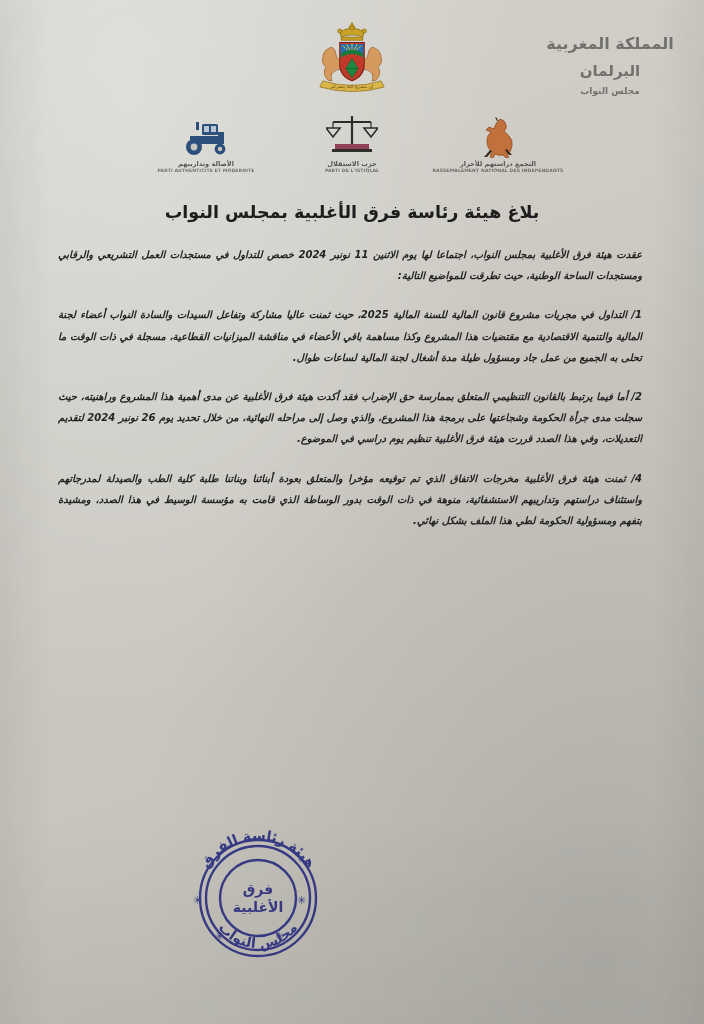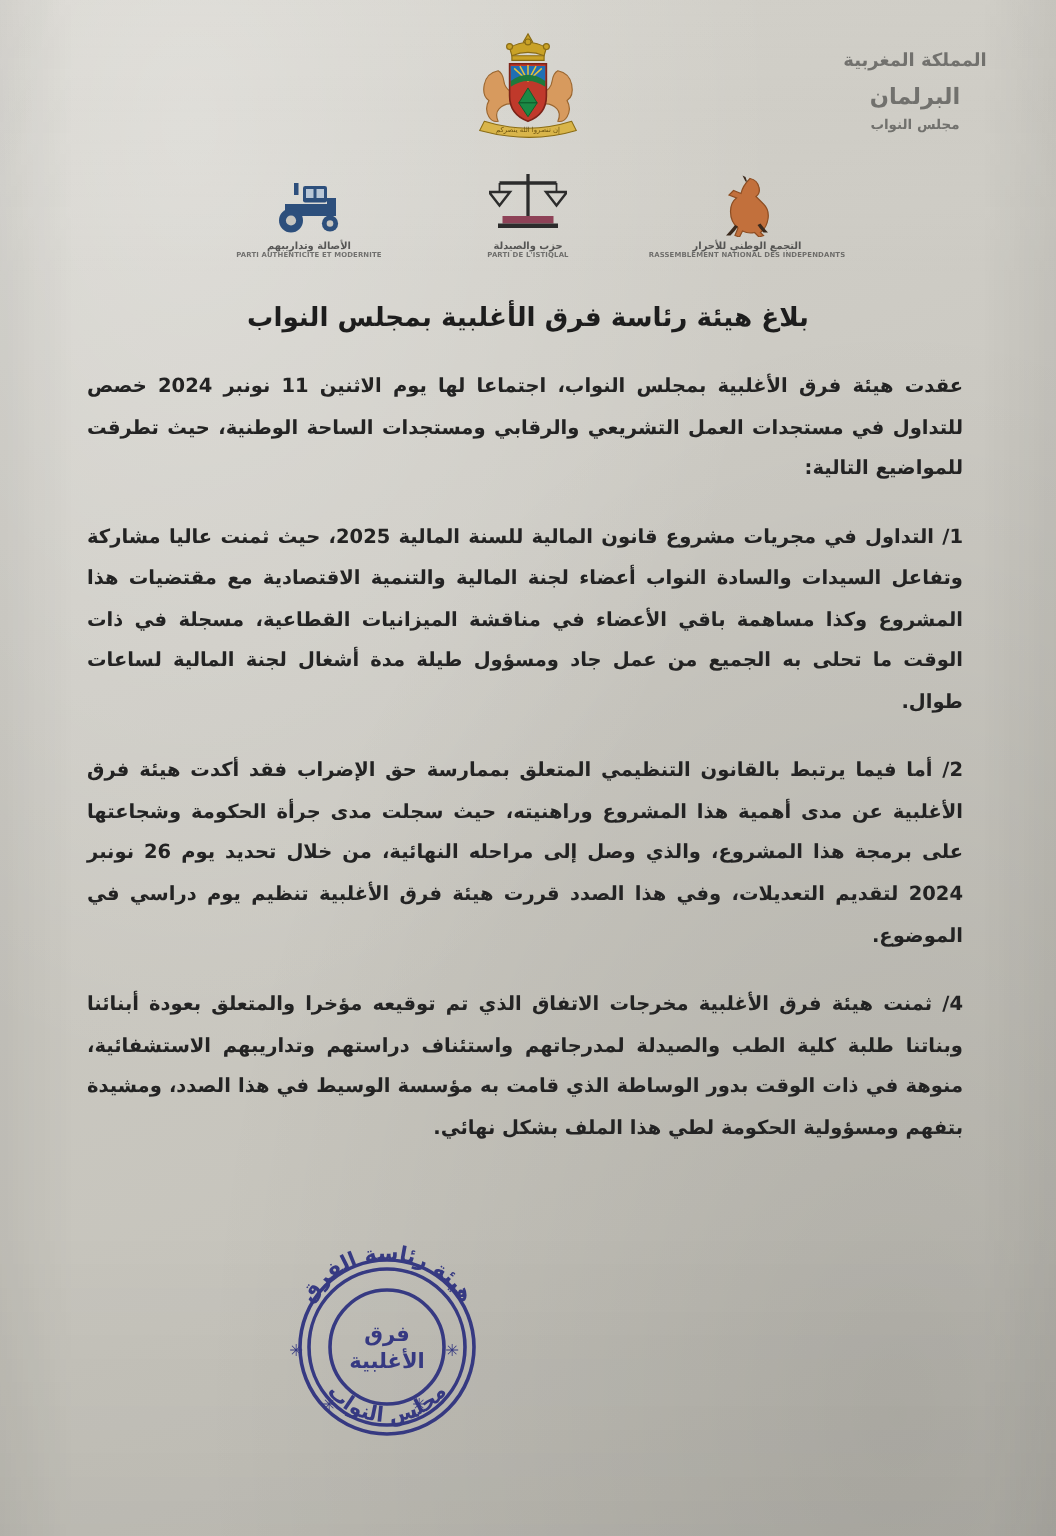--- a/index.html
+++ b/index.html
@@ -52,21 +52,21 @@
     position: absolute;
     right: 28px;
     top: 30px;
     width: 132px;
     text-align: center;
     color: #4e4e4c;
     line-height: 1.75;
     opacity: .72;
     filter: blur(0.25px);
   }
-  .kingdom-head .l1 { font-size: 12px; font-weight: 700; letter-spacing:.2px;}
+  .kingdom-head .l1 { font-size: 16px; font-weight: 700; letter-spacing:.2px;}
   .kingdom-head .l2 { font-size: 15px; font-weight: 600;}
   .kingdom-head .l3 { font-size: 9px;   font-weight: 600;}
 
   
   .logos {
     position: relative;
     height: 72px;
     display: flex;
     justify-content: center;
     align-items: flex-start;
@@ -100,26 +100,27 @@
     margin: 18px 12px 0;
     letter-spacing: .1px;
   }
 
   
   .body-wrap {
     margin: 22px 62px 0 58px;
   }
   p.para {
     margin: 0 0 18px 0;
-    font-size: 13px;
+    font-size: 10px;
     line-height: 2.12;
     text-align: justify;
     text-align-last: right;
     color: #232323;
     font-weight: 600;
+    font-style: italic;
   }
   .num { font-weight: 700; }
 
   
   .stamp {
     position: absolute;
     left: 178px;
     top: 820px;
     width: 160px;
     height: 150px;
@@ -184,40 +185,40 @@
     <div class="logo-cell">
       <div class="mark">
         <svg width="44" height="42" viewBox="0 0 44 42" xmlns="http://www.w3.org/2000/svg">
           <path d="M24 3 q5 1 6 6 q1 4 -2 6 l5 5 q4 4 3 10 q-1 6 -5 9 l2 2 -3 1 -3 -3 q-4 1 -8 -1 l-2 4 -3 -1 2 -5 q-5 -4 -5 -11 q0 -6 4 -9 l-5 -2 3 -3 5 2 q1 -5 6 -10z" fill="#c2703c" stroke="#8d4d22" stroke-width="0.8"></path>
           <path d="M21 5 l-2 -4 2 1 1 3z" fill="#3b2a1d"></path>
           <path d="M14 34 q-4 5 -6 7 l3 0 q3 -3 5 -6z" fill="#3b2a1d"></path>
           <path d="M31 33 q3 4 5 6 l-3 0 q-2 -2 -4 -5z" fill="#3b2a1d"></path>
         </svg>
       </div>
       <div class="cap">
-        <span>التجمع الوطني للأحرار</span>
+        <span>التجمع دراستهم للأحرار</span>
         <span class="lat">RASSEMBLEMENT NATIONAL DES INDEPENDANTS</span>
       </div>
     </div>
 
     <div class="logo-cell">
       <div class="mark">
         <svg width="52" height="44" viewBox="0 0 52 44" xmlns="http://www.w3.org/2000/svg">
           <line x1="26" y1="2" x2="26" y2="30" stroke="#2c2c2c" stroke-width="2.2"></line>
           <line x1="7" y1="8" x2="45" y2="8" stroke="#2c2c2c" stroke-width="2.2"></line>
           <line x1="7" y1="8" x2="7" y2="14" stroke="#2c2c2c" stroke-width="1.2"></line>
           <line x1="45" y1="8" x2="45" y2="14" stroke="#2c2c2c" stroke-width="1.2"></line>
           <path d="M0 14 h14 l-7 9z" fill="none" stroke="#2c2c2c" stroke-width="1.6"></path>
           <path d="M38 14 h14 l-7 9z" fill="none" stroke="#2c2c2c" stroke-width="1.6"></path>
           <rect x="9" y="30" width="34" height="5" fill="#8e4257"></rect>
           <rect x="6" y="35" width="40" height="3" fill="#2c2c2c"></rect>
         </svg>
       </div>
       <div class="cap">
-        <span>حزب والصيدلة</span>
+        <span>حزب الاستقلال</span>
         <span class="lat">PARTI DE L'ISTIQLAL</span>
       </div>
     </div>
 
     <div class="logo-cell">
       <div class="mark">
         <svg width="56" height="40" viewBox="0 0 56 40" xmlns="http://www.w3.org/2000/svg">
           <rect x="24" y="6" width="16" height="11" rx="1.5" fill="#2d4f7c"></rect>
           <rect x="26" y="8" width="5" height="6" fill="#b9c7d6"></rect>
           <rect x="33" y="8" width="5" height="6" fill="#b9c7d6"></rect>

